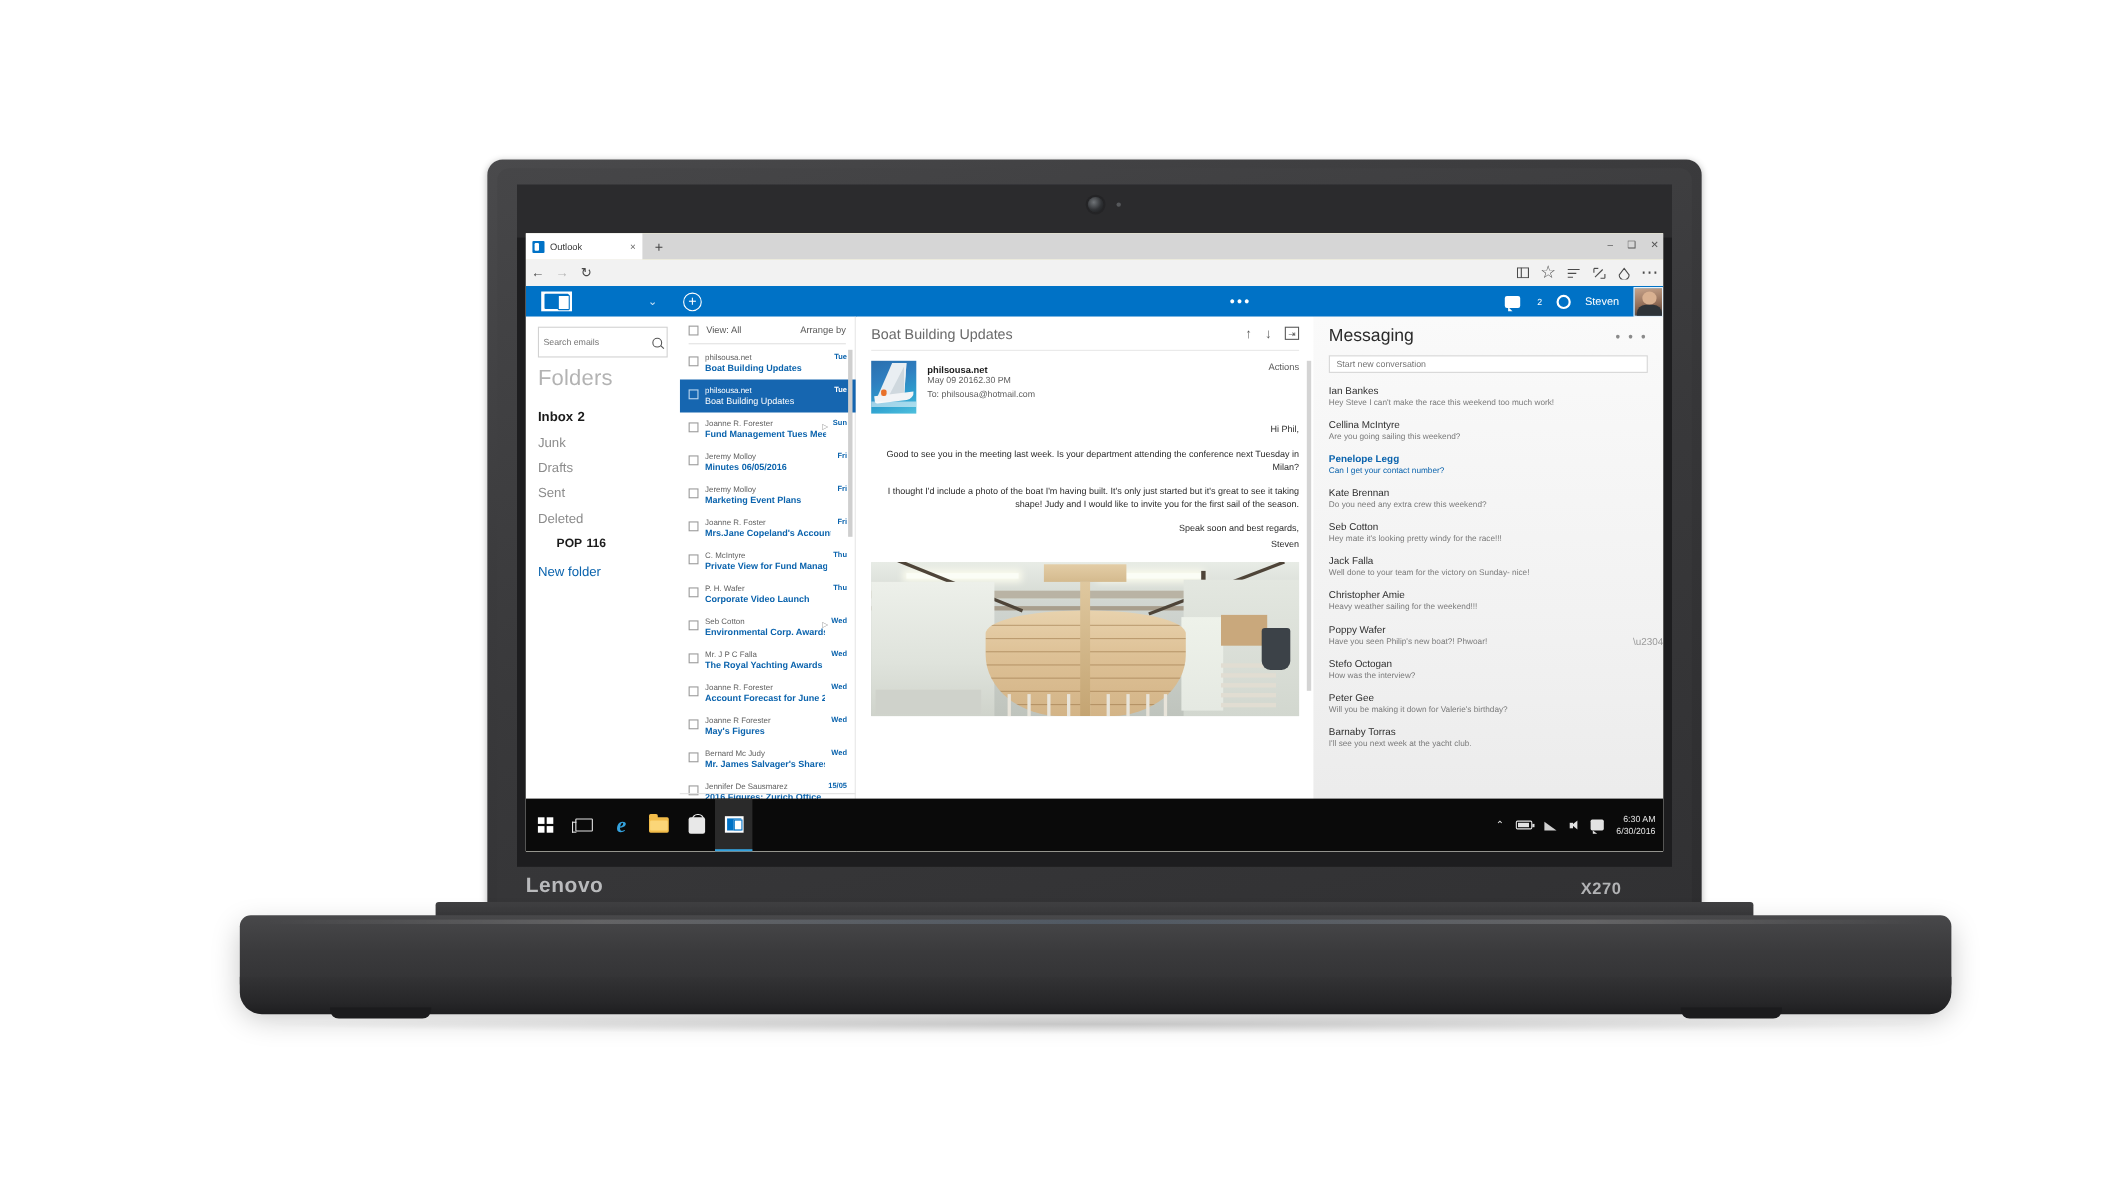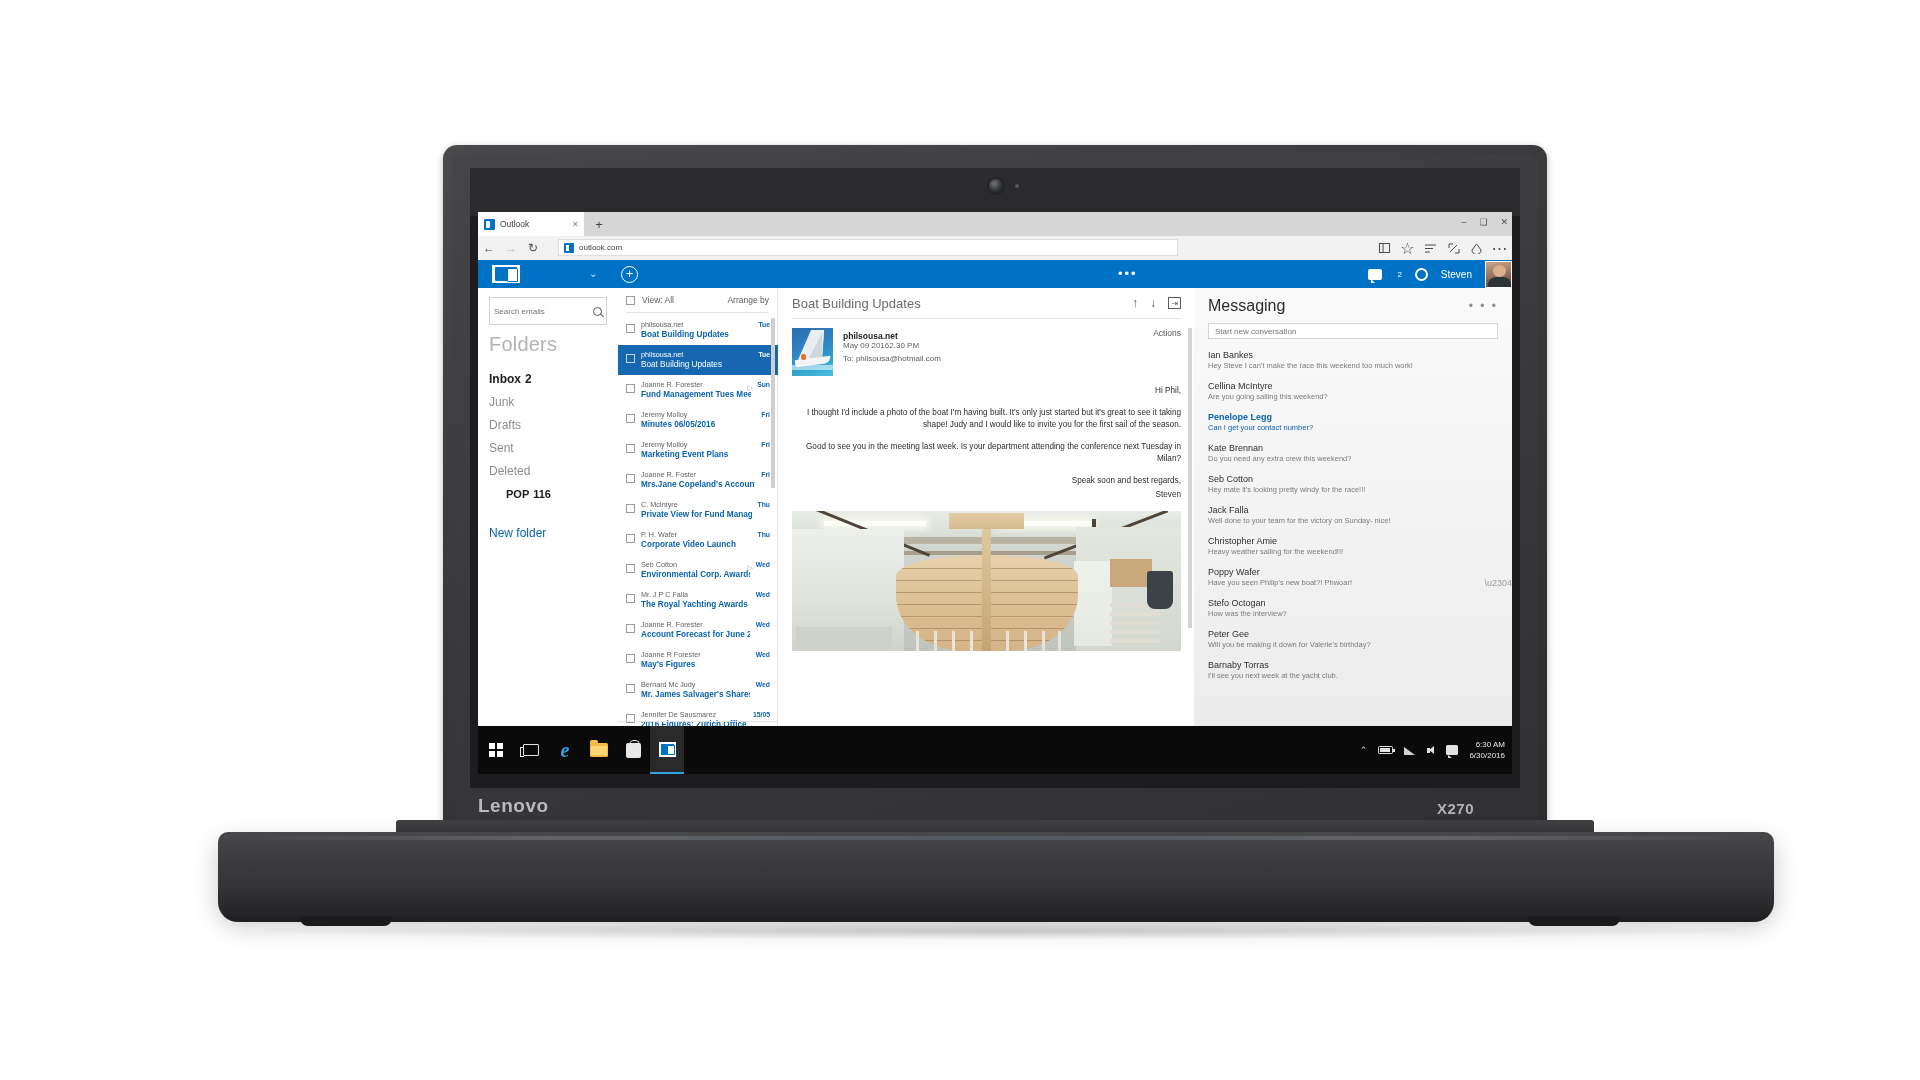--- a/index.html
+++ b/index.html
@@ -125,21 +125,21 @@
   .searchbox input { border:0; outline:0; font-size:8px; color:#888; width:100%; font-family:inherit; background:transparent; }
   .mag { width:9px; height:9px; border:1.3px solid #555; border-radius:50%; position:relative; flex:none; }
   .mag::after { content:""; position:absolute; right:-3px; bottom:-2px; width:4px; height:1.3px; background:#555; transform:rotate(45deg); }
   .folders-h { font-size:20px; color:#b3b3b3; font-weight:300; margin-top:8px; letter-spacing:.2px; }
   .fold-list { margin-top:12px; }
   .fold { font-size:12px; color:#8c8c8c; line-height:23px; font-weight:300; }
   .fold.active { color:#1b1b1b; font-weight:700; }
   .fold .cnt { font-weight:700; color:#1b1b1b; margin-left:4px; }
   .fold.sub { padding-left:17px; color:#1b1b1b; font-weight:700; font-size:11px; }
   .fold.sub .cnt { font-weight:700; }
-  .fold.newf { color:#0a63ad; font-weight:400; margin-top:16px; }
+  .fold.newf { color:#0a63ad; font-weight:400; margin-top:3px; }
 
   
   .pane-list { position:absolute; left:140px; top:0; width:160px; height:486px; background:#fff;
                border-right:1px solid #e6e6e6; }
   .list-head { height:24px; display:flex; align-items:center; padding:0 8px; gap:7px; }
   .cb { width:9px; height:9px; border:1px solid #9b9b9b; background:#fff; flex:none; }
   .lh-txt { font-size:8.5px; color:#5a5a5a; }
   .lh-right { margin-left:auto; font-size:8.5px; color:#5a5a5a; }
   .list-sep { height:1px; background:#e2e2e2; margin:0 8px; }
   .msgs { position:absolute; left:0; top:27px; width:160px; height:415px; overflow:hidden; }
@@ -316,24 +316,20 @@
         <span>❑</span>
         <span>✕</span>
       </div>
     </div>
 
     <div class="addrbar">
       <span class="nav-ico">←</span>
       <span class="nav-ico dim">→</span>
       <span class="nav-ico">↻</span>
     </div>
-    <div class="urlbox">
-      <span class="url-fav"></span>
-      <span class="url-text">outlook.com</span>
-    </div>
     <div class="edge-tools">
       <span class="et">
         <svg width="11" height="10" viewBox="0 0 11 10">
                 <rect x="0.5" y="0.5" width="10" height="9" fill="none" stroke="#4b4b4b"></rect>
                 <line x1="4" y1="0.5" x2="4" y2="9.5" stroke="#4b4b4b"></line>
               </svg>
       </span>
       <span class="et">☆</span>
       <span class="et">
         <svg width="12" height="9" viewBox="0 0 12 9">
@@ -555,22 +551,22 @@
             <span class="sender-info">
               <div class="s-name">philsousa.net</div>
               <div class="s-date">May 09 20162.30 PM</div>
               <div class="s-to">To: philsousa@hotmail.com</div>
             </span>
             <span class="actions-lbl">Actions</span>
           </div>
 
           <div class="mail-body">
             <div class="mb-p">Hi Phil,</div>
+            <div class="mb-p">Good to see you in the meeting last week. Is your department attending the conference next Tuesday in Milan?</div>
             <div class="mb-p">I thought I'd include a photo of the boat I'm having built. It's only just started but it's great to see it taking shape! Judy and I would like to invite you for the first sail of the season.</div>
-            <div class="mb-p">Good to see you in the meeting last week. Is your department attending the conference next Tuesday in Milan?</div>
             <div class="mb-p tight">Speak soon and best regards,</div>
             <div class="mb-p">Steven</div>
           </div>
 
           <div class="boat-photo">
             <span class="bp-ceiling"></span>
             <span class="bp-beam" style="left:0;top:26px;width:389px;height:7px;"></span>
             <span class="bp-beam" style="left:0;top:40px;width:389px;height:4px;background:#a89e8d;"></span>
             <span class="bp-light" style="left:32px;width:102px;"></span>
             <span class="bp-light" style="left:208px;width:92px;"></span>

